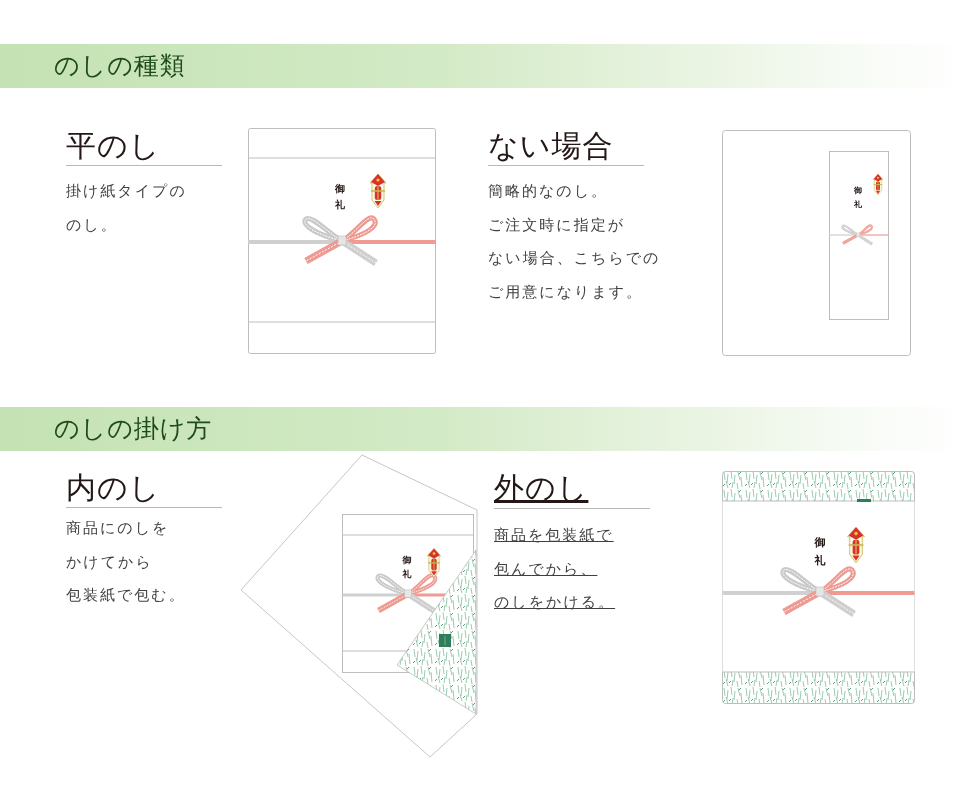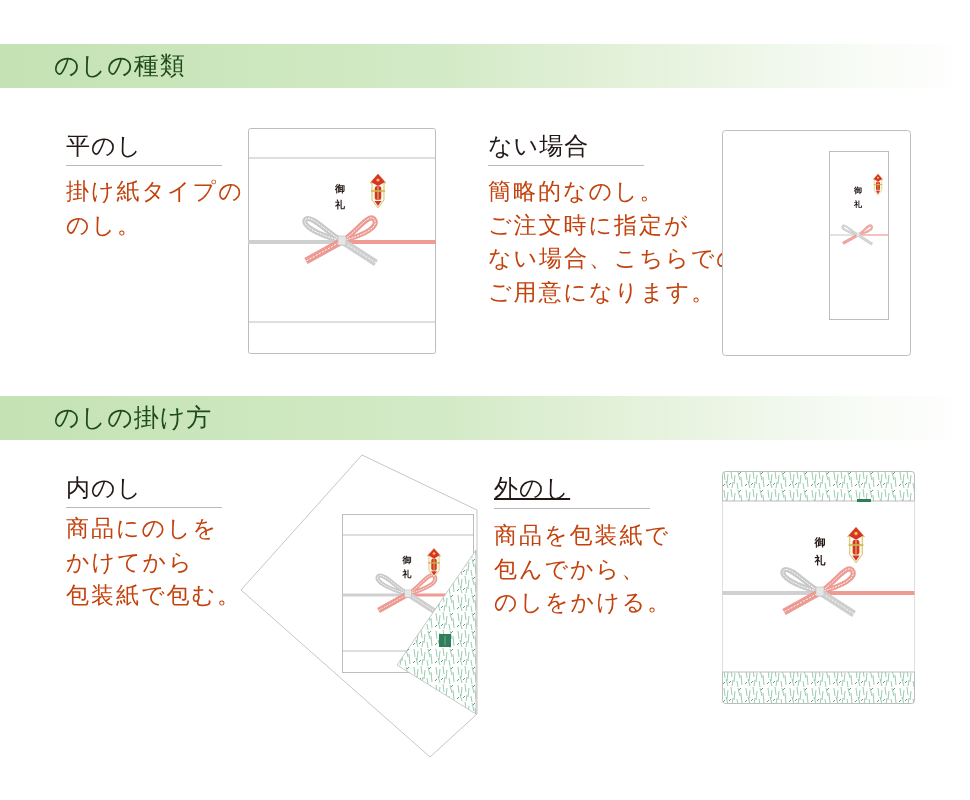--- a/index.html
+++ b/index.html
@@ -2,23 +2,23 @@
 <html><head>
 <meta charset="utf-8">
 <style>
   html, body { margin:0; padding:0; background:#ffffff; }
   body { width:970px; height:800px; position:relative; overflow:hidden;
          font-family:"DejaVu Serif","Liberation Serif",serif; color:#231815; }
   .section-bar { position:absolute; left:0; width:970px; height:44px;
     background:linear-gradient(to right,#c4e2b3 0%,#d3eac6 45%,#e8f3e0 70%,#f7fbf5 88%,#ffffff 100%); }
   .section-bar .bar-title { position:absolute; left:54px; top:6px; font-size:25px;
     color:#1e4a1c; letter-spacing:1px; line-height:32px; }
-  .card-title { position:absolute; font-size:24px; line-height:28px; color:#231815; letter-spacing:1px; }
+  .card-title { position:absolute; font-size:30px; line-height:28px; color:#231815; letter-spacing:1px; }
   .card-rule { position:absolute; height:1px; background:#b9b9b9; }
-  .card-body { position:absolute; font-size:23px; line-height:33.5px; color:#c2410c; letter-spacing:2px; white-space:pre; }
+  .card-body { position:absolute; font-size:15px; line-height:33.5px; color:#404040; letter-spacing:2px; white-space:pre; }
   .diagram { position:absolute; }
   .diagram svg { display:block; }
   .ink { font-family:"DejaVu Sans","Liberation Sans",sans-serif; font-weight:bold; fill:#231815; }
 </style>
 </head>
 <body>
 
 <svg width="0" height="0" style="position:absolute">
   <defs>
     <pattern id="wrapPattern" width="22" height="18" patternUnits="userSpaceOnUse">
@@ -97,21 +97,21 @@
         </g>
       <g transform="translate(156,54) scale(0.62)">
           <use href="#noshiOrnament"></use>
         </g>
       <text class="ink" x="136" y="63" font-size="8" text-anchor="middle">御</text>
       <text class="ink" x="136" y="77" font-size="8" text-anchor="middle">礼</text>
     </svg>
   </div>
 </div>
 
-<div class="section-bar" style="top:396px;">
+<div class="section-bar" style="top:407px;">
   <span class="bar-title">のしの掛け方</span>
 </div>
 
 <div>
   <div class="card-title" style="left:66px; top:474px;">内のし</div>
   <div class="card-rule" style="left:66px; top:507px; width:156px;"></div>
   <div class="card-body" style="left:66px; top:512px;">商品にのしを
 かけてから
 包装紙で包む。</div>
   <div class="diagram" style="left:236px; top:450px;">
@@ -136,21 +136,21 @@
       <polygon points="161,215 240,100 240,264" fill="url(#wrapPattern)" stroke="#bdbdbd" stroke-width="0.8"></polygon>
       <rect x="203" y="184" width="12" height="13" fill="#2e7d5b"></rect>
       <line x1="209" y1="186" x2="209" y2="195" stroke="#9fd3b6" stroke-width="0.6"></line>
     </svg>
   </div>
 </div>
 
 <div>
   <div class="card-title" style="left:494px; top:474px;text-decoration:underline;">外のし</div>
   <div class="card-rule" style="left:494px; top:508px; width:156px;"></div>
-  <div class="card-body" style="left:494px; top:519px;">商品を包装紙で
+  <div class="card-body" style="left:494px; top:519px;text-decoration:underline;">商品を包装紙で
 包んでから、
 のしをかける。</div>
   <div class="diagram" style="left:722px; top:471px;">
     <svg width="193" height="233" viewBox="0 0 193 233">
       <rect x="0.5" y="0.5" width="192" height="232" rx="3" fill="url(#wrapPattern)" stroke="#bdbdbd"></rect>
       <rect x="0.5" y="30" width="192" height="171" fill="#fff"></rect>
       <line x1="0.5" y1="30" x2="192.5" y2="30" stroke="#bdbdbd"></line>
       <line x1="0.5" y1="201" x2="192.5" y2="201" stroke="#bdbdbd"></line>
       <rect x="135" y="28" width="14" height="3" fill="#2e7d5b"></rect>
       <line x1="0.5" y1="122" x2="98" y2="122" stroke="#d0d0d0" stroke-width="4"></line>

